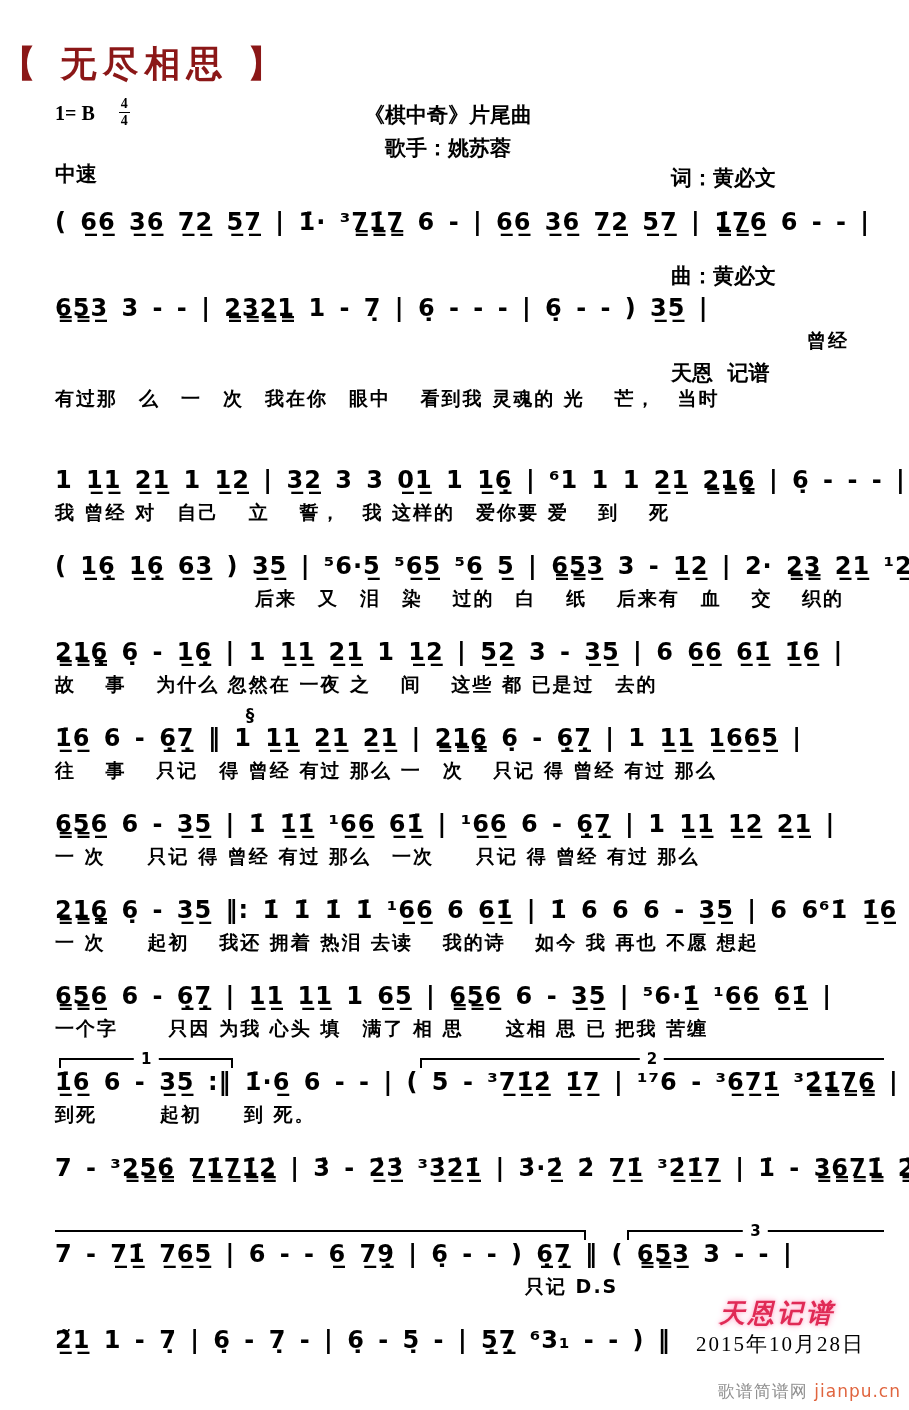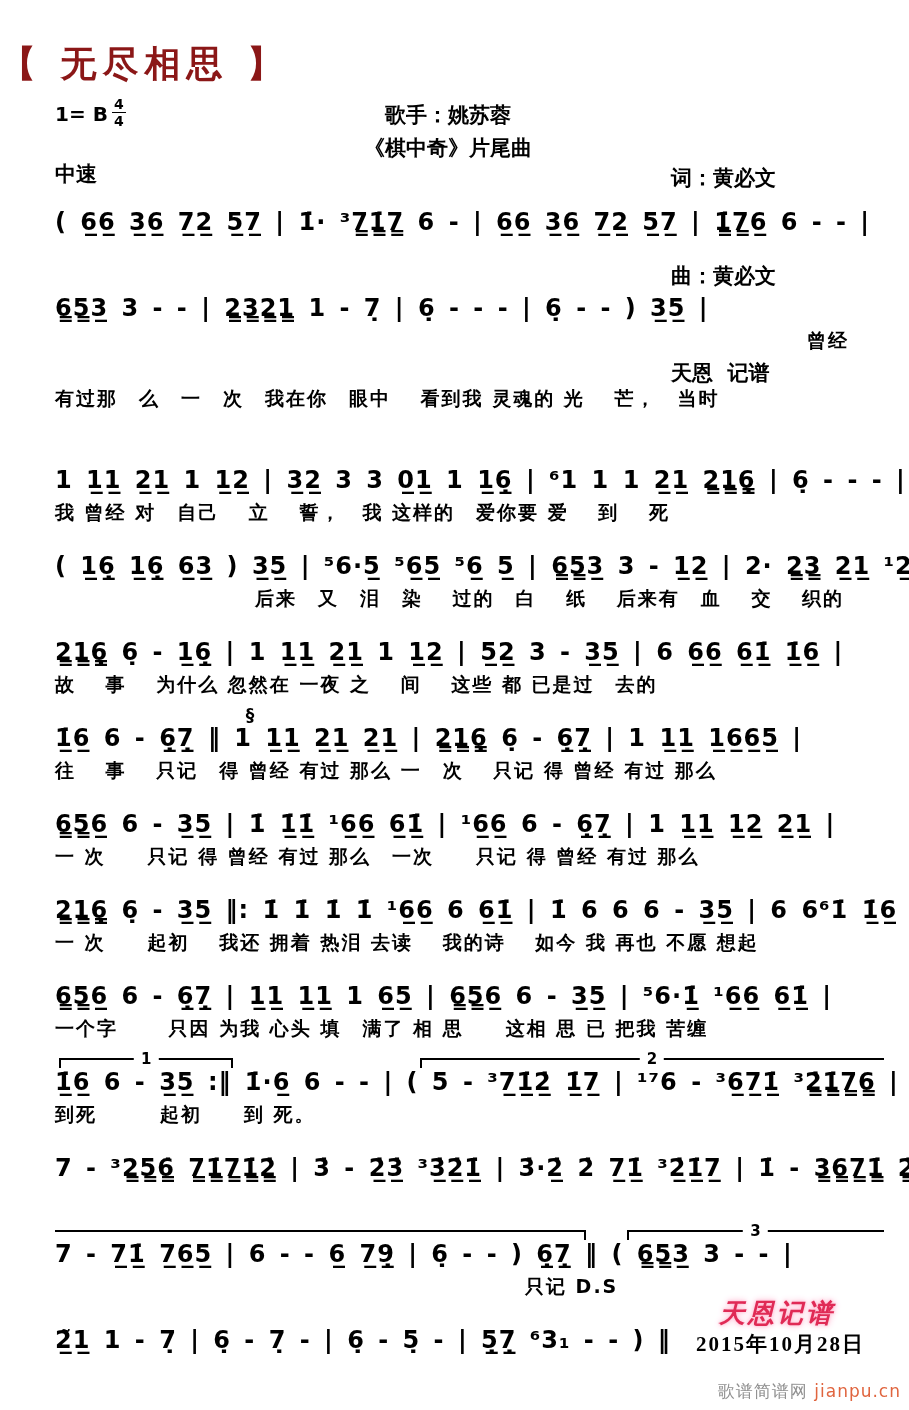--- a/index.html
+++ b/index.html
@@ -10,21 +10,21 @@
   .sheet{position:absolute;left:0;top:0;width:909px;height:1410px;}
   .title{
     margin-top:40px;font-size:36px;font-weight:bold;
     letter-spacing:6px;
   }
   .meta{
     display:grid;grid-template-columns:170px 1fr 210px;
     padding:8px 28px 0 55px;align-items:start;
   }
   .meta-left{font-size:20px;font-weight:bold;line-height:1.4;}
-  .keyline{display:flex;align-items:flex-end;gap:4px;}
+  .keyline{display:flex;align-items:center;gap:24px;font-family:Liberation Serif, serif;}
   .frac{display:inline-flex;flex-direction:column;align-items:center;font-size:14px;font-weight:bold;line-height:1;}
   .frac .top{border-bottom:1.5px solid #000;padding:0 2px 1px;}
   .frac .bot{padding-top:1px;}
   .tempo{margin-top:32px;font-size:21px;font-weight:bold;}
   .meta-center{text-align:center;font-size:21px;font-weight:bold;line-height:1.55;padding-top:2px;}
   .meta-right{text-align:left;font-size:21px;font-weight:bold;line-height:1.55;white-space:pre;}
   .score{position:absolute;left:55px;top:192px;width:829px;}
   .system{position:relative;height:86px;padding-top:17px;box-sizing:border-box;}
   .notation{
     font-size:24px;font-weight:bold;white-space:pre;letter-spacing:1px;word-spacing:4px;
@@ -41,21 +41,21 @@
     position:absolute;top:-10px;left:50%;transform:translateX(-50%);
     background:#fff;padding:0 7px;font-size:15px;font-weight:bold;line-height:1.2;
   }
   .segno{position:absolute;top:-3px;font-size:17px;font-weight:bold;}
   .seal{
     position:absolute;right:74px;top:1296px;font-size:26px;font-weight:bold;font-style:italic;
     font-family:"DejaVu Serif",serif;color:#e02a55;letter-spacing:3px;
     text-shadow:0 0 3px #ffb3cd,0 0 6px #ffc9dc,0 0 9px #ffd9e7;
   }
   .date{
-    position:absolute;right:44px;top:1330px;font-size:21px;font-weight:bold;
+    position:absolute;right:44px;top:1330px;font-size:21px;font-weight:normal;
     font-family:"Liberation Serif",serif;letter-spacing:2px;
   }
   .watermark{
     position:absolute;right:8px;top:1380px;font-size:17px;
     color:#8f8f8f;letter-spacing:1px;
   }
   .watermark .wm-link{color:#e0653f;}
 </style>
 </head>
 <body>
@@ -69,22 +69,22 @@
       <div class="keyline">
         <span>1= B</span>
         <span class="frac">
           <span class="top">4</span>
           <span class="bot">4</span>
         </span>
       </div>
       <div class="tempo">中速</div>
     </div>
     <div class="meta-center">
+      <div>《棋中奇》片尾曲</div>
       <div>歌手：姚苏蓉</div>
-      <div>《棋中奇》片尾曲</div>
     </div>
     <div class="meta-right">
       <div>词：黄必文</div>
       <div>曲：黄必文</div>
       <div>天恩  记谱</div>
     </div>
   </div>
 
   <div class="score">
       <div class="system">

